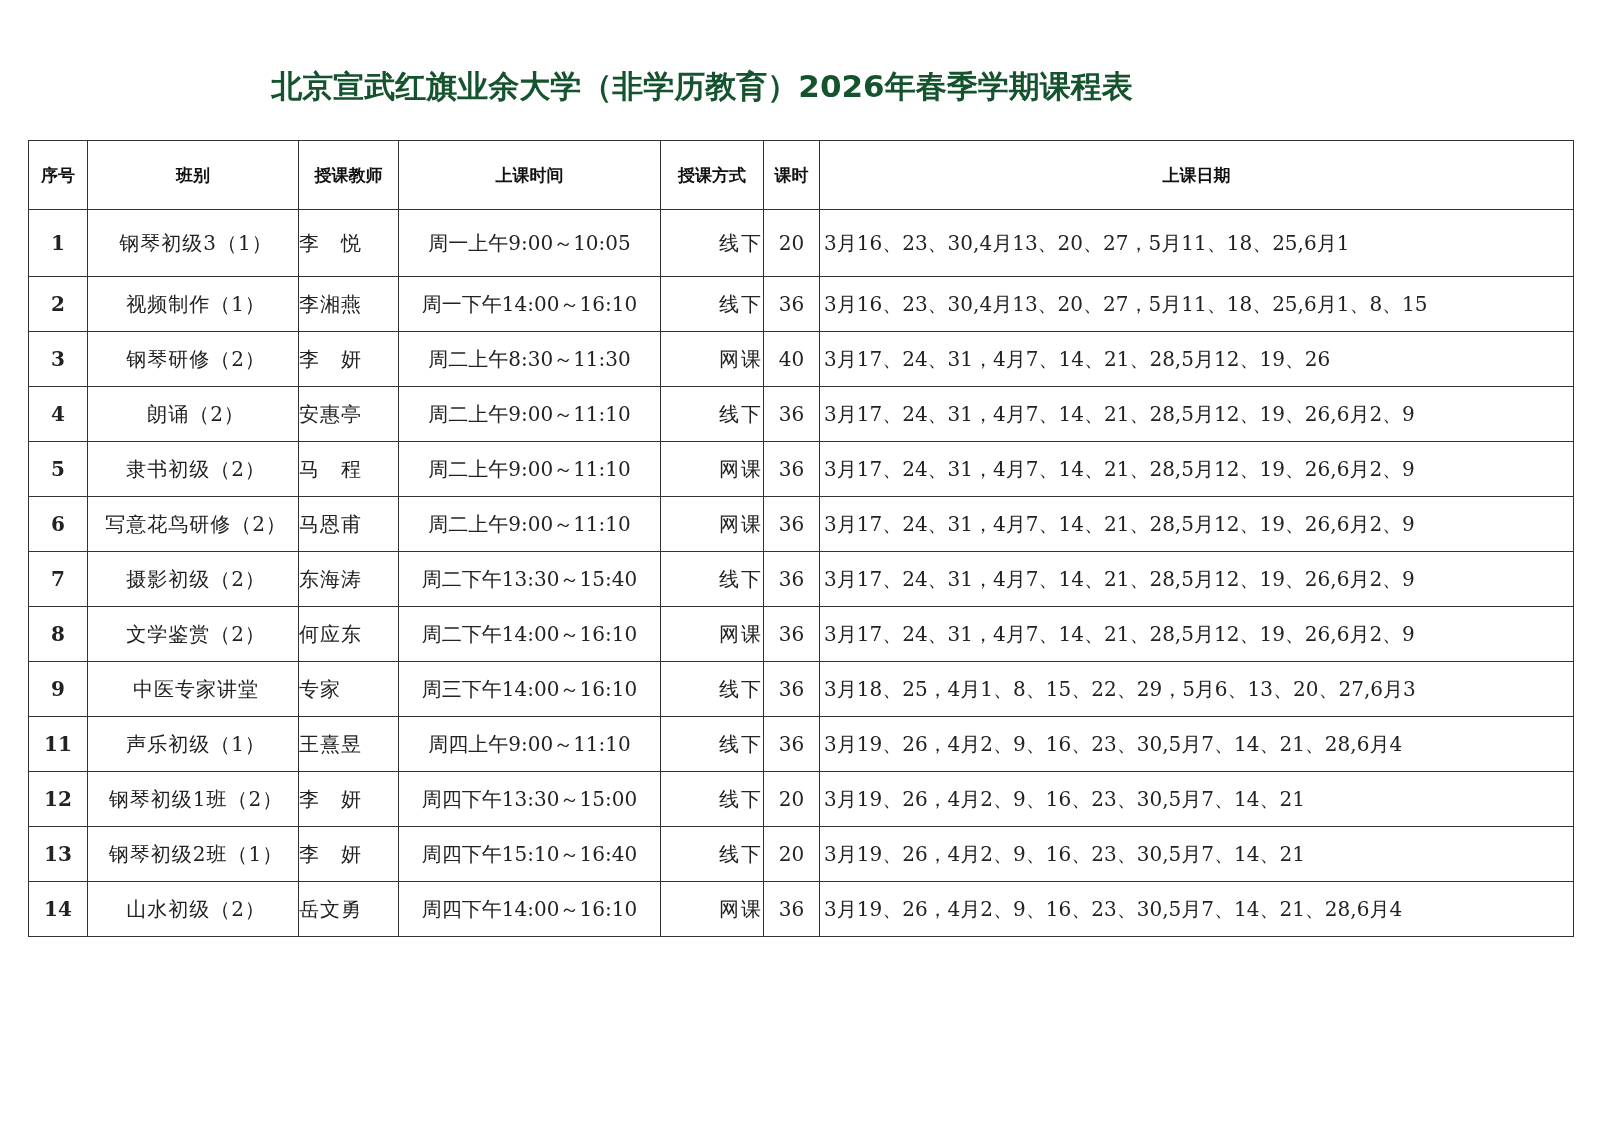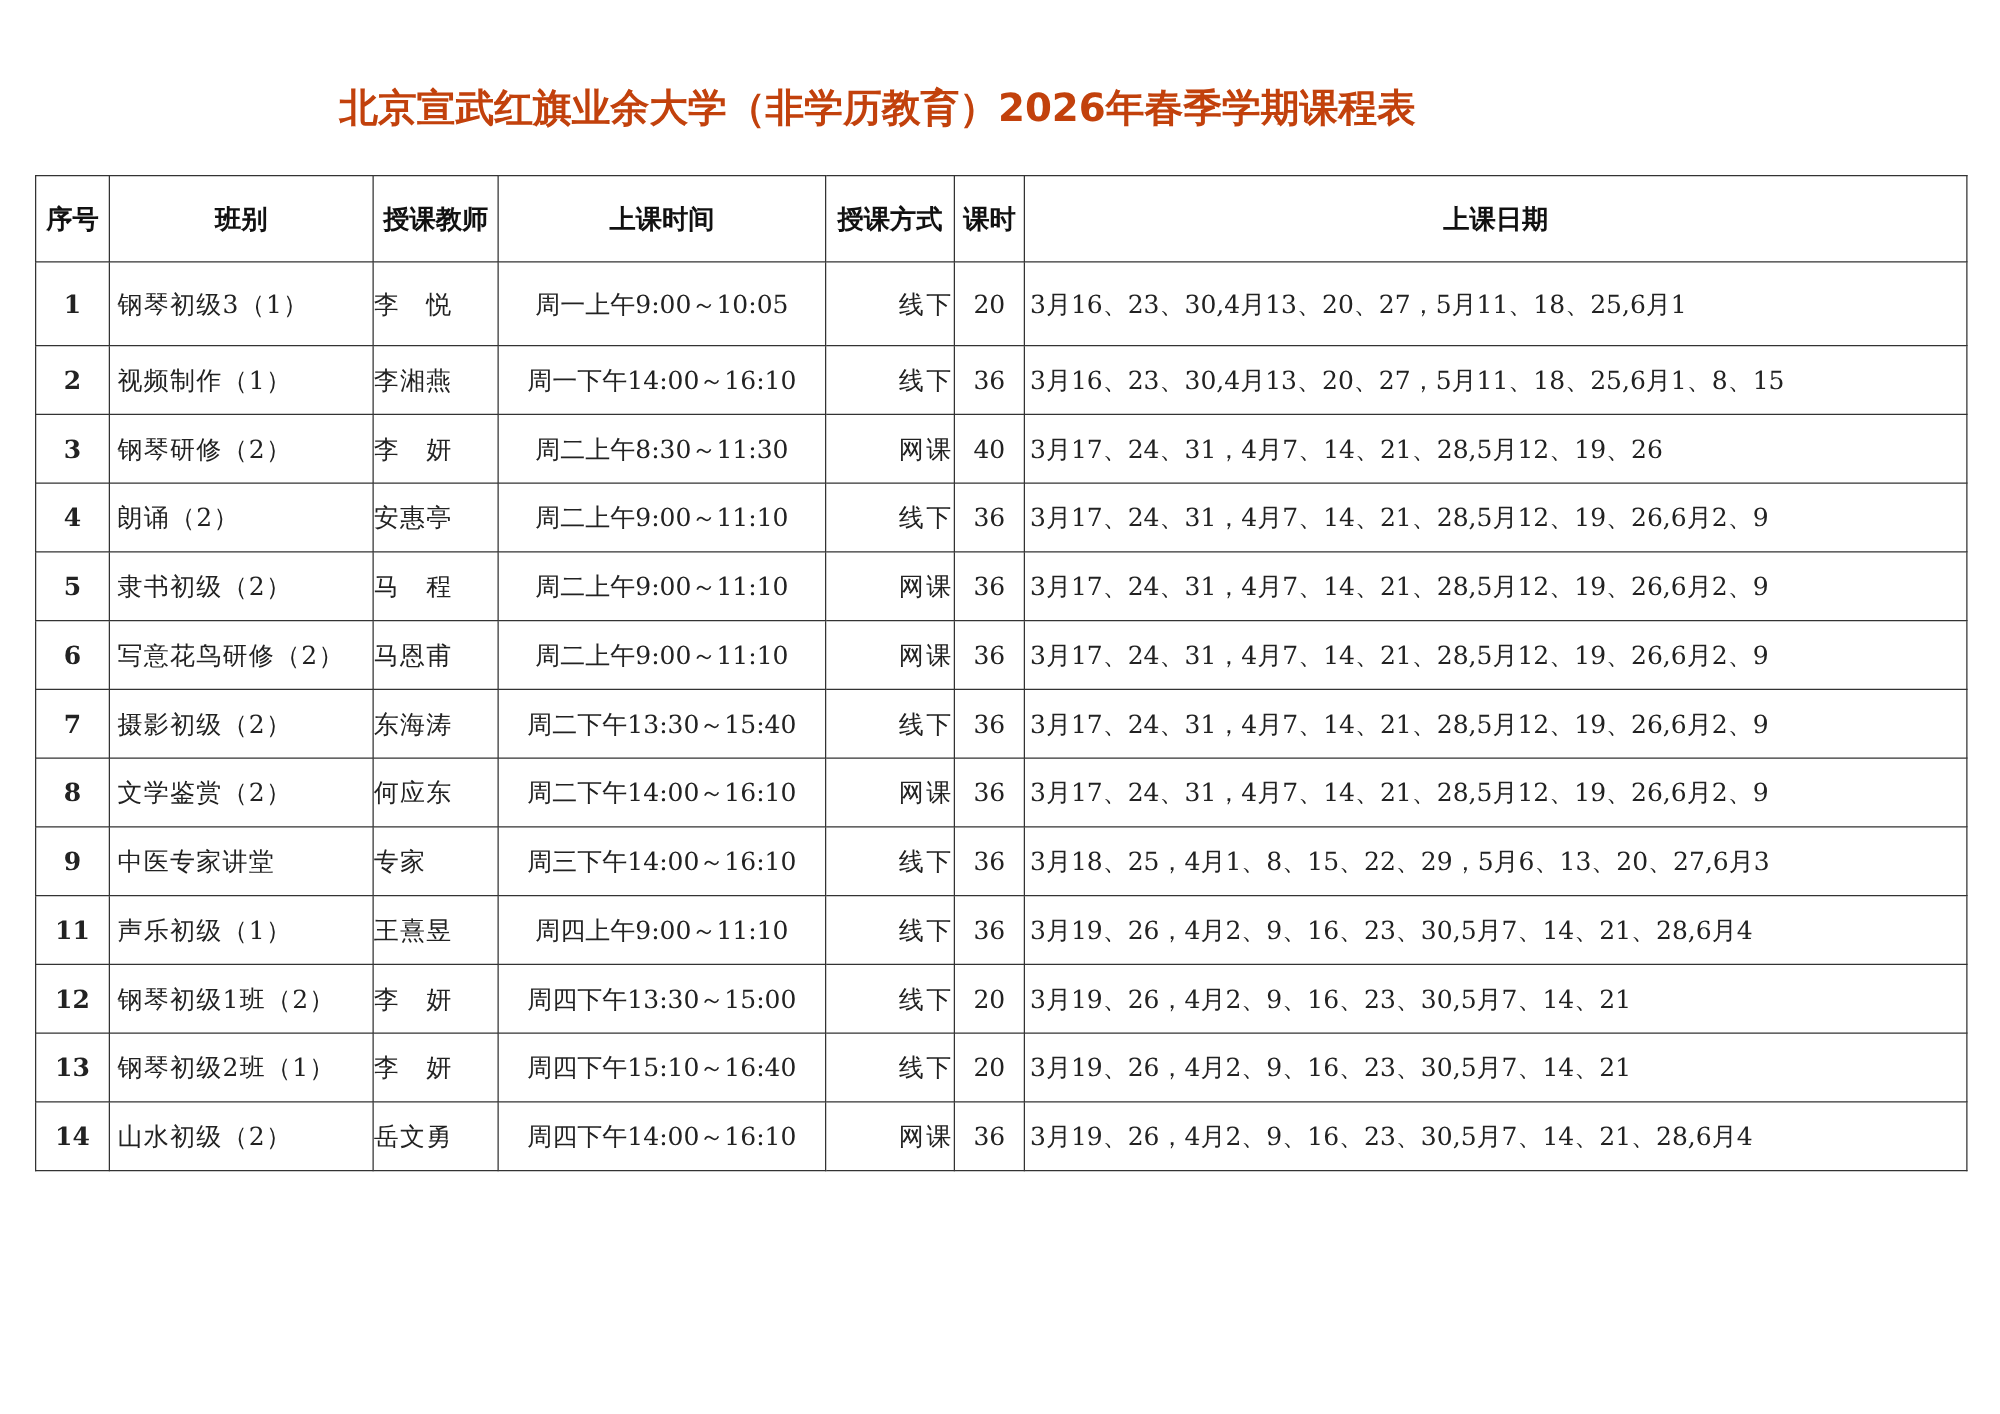--- a/index.html
+++ b/index.html
@@ -1,24 +1,24 @@
 <!DOCTYPE html>
 <html><head>
 <meta charset="utf-8">
 <style>
   html, body { margin: 0; padding: 0; background: #ffffff; }
   body { width: 1600px; height: 1131px; position: relative; overflow: hidden; font-family: "DejaVu Serif", "Liberation Serif", serif; color: #1a1a1a; }
-  .title { position: absolute; left: 0; top: 66px; width: 1404px; text-align: center; font-family: "DejaVu Sans", "Liberation Sans", sans-serif; font-weight: bold; font-size: 31px; letter-spacing: 0px; color: #c2410c; }
+  .title { position: absolute; left: 0; top: 66px; width: 1404px; text-align: center; font-family: "DejaVu Sans", "Liberation Sans", sans-serif; font-weight: bold; font-size: 31px; letter-spacing: 0px; color: #14532d; }
   table.sched { position: absolute; left: 28px; top: 140px; width: 1545px; border-collapse: collapse; table-layout: fixed; }
   table.sched th, table.sched td { border: 1.5px solid #333; padding: 0; white-space: nowrap; overflow: hidden; }
-  table.sched th { height: 68px; font-family: "DejaVu Sans", "Liberation Sans", sans-serif; font-weight: bold; font-size: 21px; text-align: center; color: #111; }
+  table.sched th { height: 68px; font-family: "DejaVu Sans", "Liberation Sans", sans-serif; font-weight: bold; font-size: 17px; text-align: center; color: #111; }
   table.sched td { height: 54px; font-size: 20px; color: #222; }
   table.sched tr.r1 td { height: 66px; }
   td.c-no { text-align: center; font-weight: bold; font-size: 21px; color: #111; }
-  td.c-cls { text-align: left; padding-left: 6px !important; letter-spacing: 1px; }
+  td.c-cls { text-align: center; padding-left: 6px !important; letter-spacing: 1px; }
   td.c-tch { text-align: left; letter-spacing: 1px; }
   td.c-time { text-align: center; }
   td.c-mode { text-align: right; letter-spacing: 2px; }
   td.c-hrs { text-align: center; }
   td.c-dates { text-align: left; padding-left: 4px !important; font-size: 19.5px; }
 </style>
 </head>
 <body>
 
 <div class="title">北京宣武红旗业余大学（非学历教育）2026年春季学期课程表</div>

